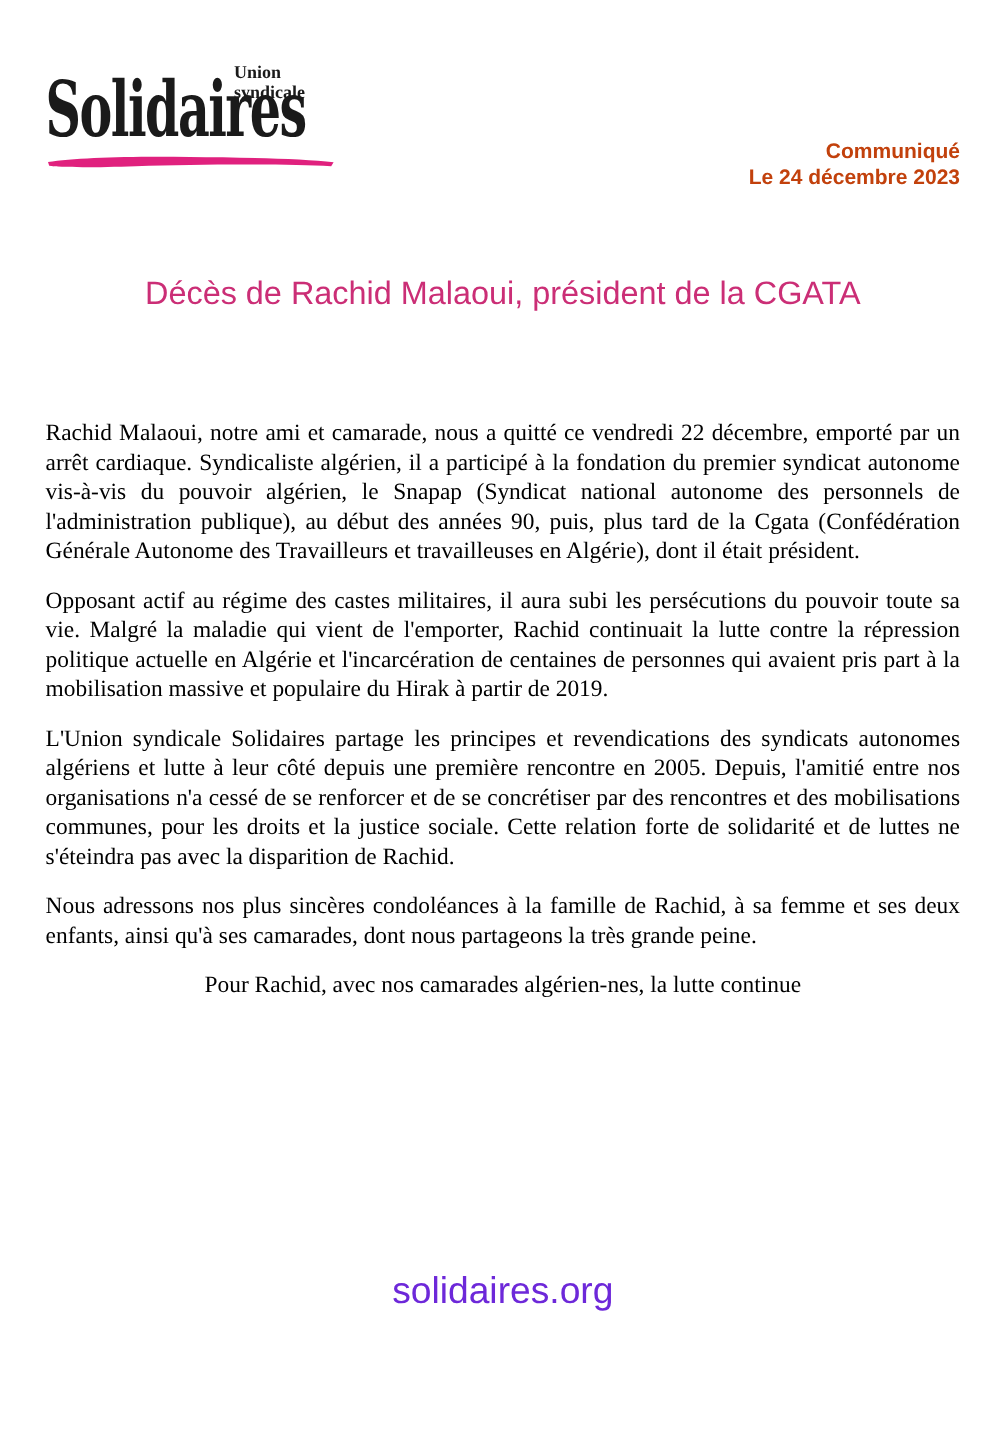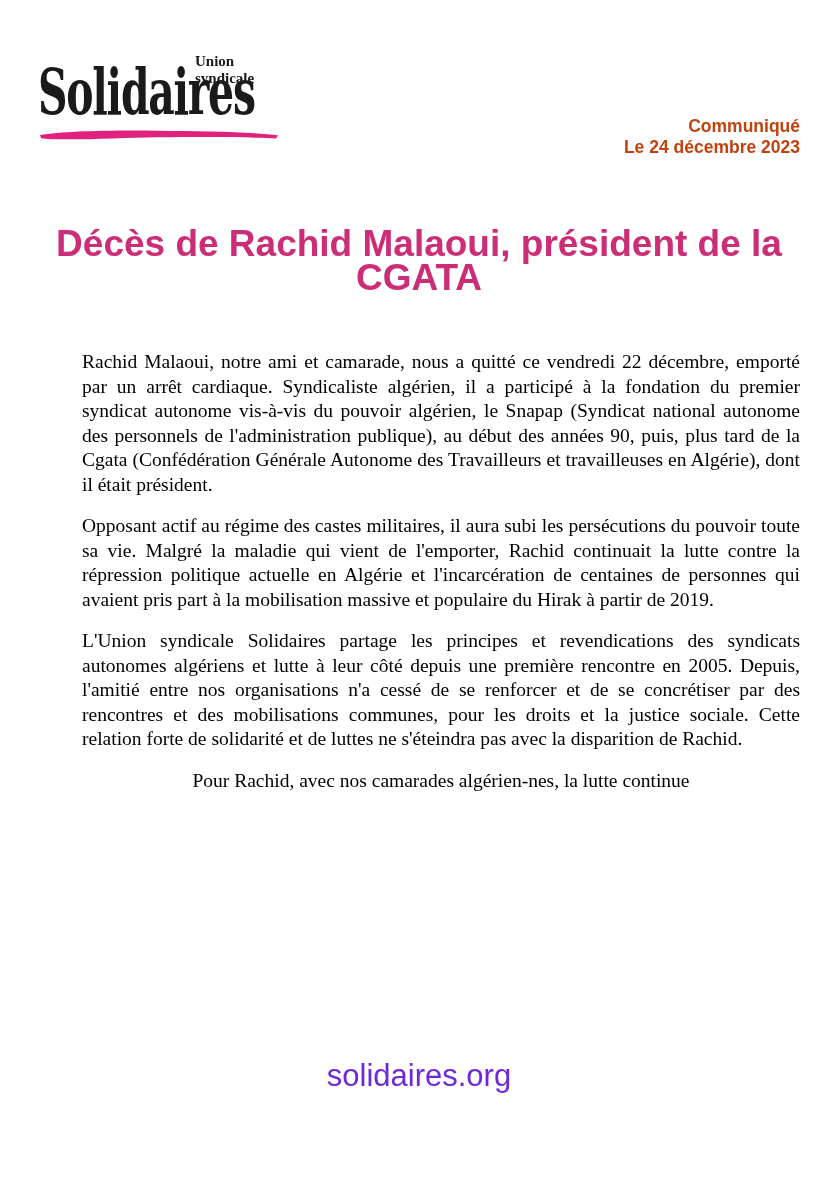--- a/index.html
+++ b/index.html
@@ -65,43 +65,42 @@
 
   
   .title-block {
     position: absolute; left: 0; top: 227px;
     width: 838px;
     text-align: center;
     font-family: "Liberation Sans", sans-serif;
     color: #cb2e76;
   }
   .doc-title {
-    font-size: 37px;
-    font-weight: bold;
+    font-size: 27px;
+    font-weight: normal;
     line-height: 34px;
   }
   .doc-subtitle {
     font-size: 22.5px;
     font-weight: normal;
     line-height: 28px;
   }
 
   
   .body-block {
     position: absolute; left: 38px; top: 350px;
     width: 762px;
   }
   .body-block p {
     font-family: "Liberation Serif", serif;
     font-size: 19.5px;
     line-height: 24.5px;
     text-align: justify;
     margin-bottom: 17px;
     color: #000;
-    margin-left: 44px;
   }
   .body-block p:last-child { text-align: center; }
 
   
   .footer-block {
     position: absolute; left: 0; top: 1058px;
     width: 838px;
     text-align: center;
   }
   .site-link {
@@ -132,20 +131,21 @@
   </div>
 
   <div class="title-block">
     <div class="doc-title">Décès de Rachid Malaoui, président de la CGATA</div>
   </div>
 
   <div class="body-block">
     <p>Rachid Malaoui, notre ami et camarade, nous a quitté ce vendredi 22 décembre, emporté par un arrêt cardiaque. Syndicaliste algérien, il a participé à la fondation du premier syndicat autonome vis-à-vis du pouvoir algérien, le Snapap (Syndicat national autonome des personnels de l'administration publique), au début des années 90, puis, plus tard de la Cgata (Confédération Générale Autonome des Travailleurs et travailleuses en Algérie), dont il était président.</p>
     <p>Opposant actif au régime des castes militaires, il aura subi les persécutions du pouvoir toute sa vie. Malgré la maladie qui vient de l'emporter, Rachid continuait la lutte contre la répression politique actuelle en Algérie et l'incarcération de centaines de personnes qui avaient pris part à la mobilisation massive et populaire du Hirak à partir de 2019.</p>
     <p>L'Union syndicale Solidaires partage les principes et revendications des syndicats autonomes algériens et lutte à leur côté depuis une première rencontre en 2005. Depuis, l'amitié entre nos organisations n'a cessé de se renforcer et de se concrétiser par des rencontres et des mobilisations communes, pour les droits et la justice sociale. Cette relation forte de solidarité et de luttes ne s'éteindra pas avec la disparition de Rachid.</p>
+    <p>Nous adressons nos plus sincères condoléances à la famille de Rachid, à sa femme et ses deux enfants, ainsi qu'à ses camarades, dont nous partageons la très grande peine.</p>
     <p>Pour Rachid, avec nos camarades algérien-nes, la lutte continue</p>
   </div>
 
   <div class="footer-block">
     <a href="#" class="site-link">solidaires.org</a>
   </div>
 
 </div>
 
 </body></html>

